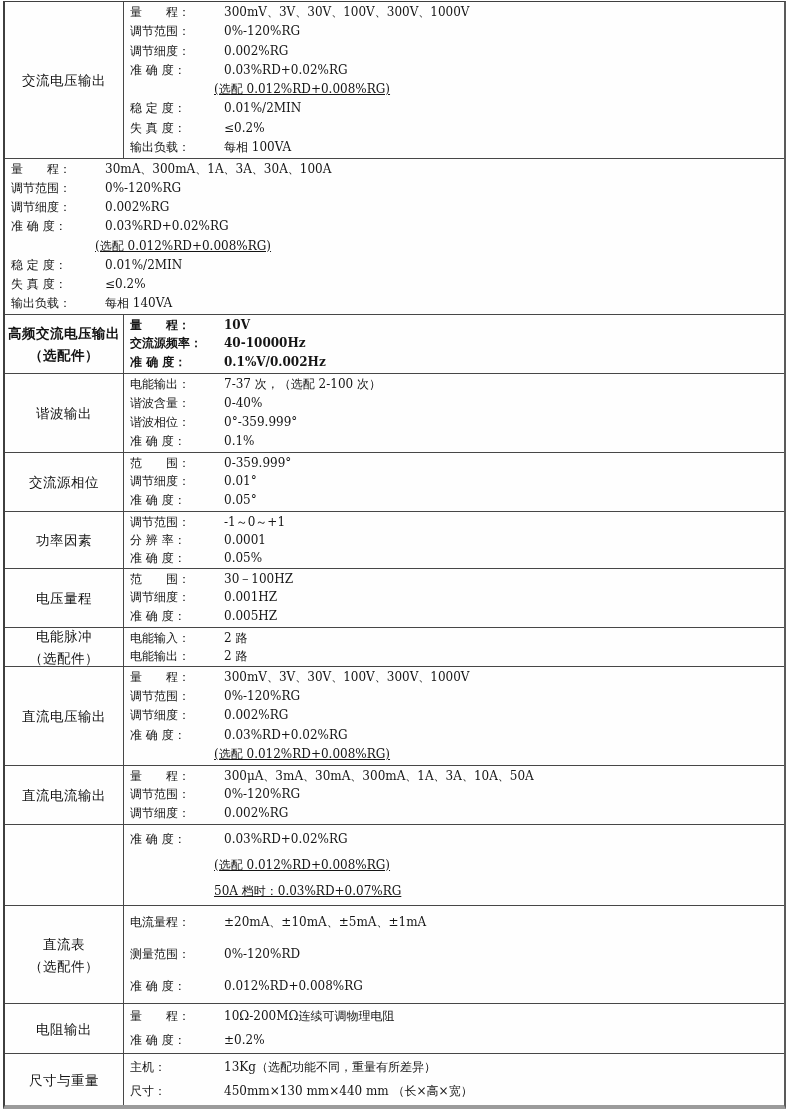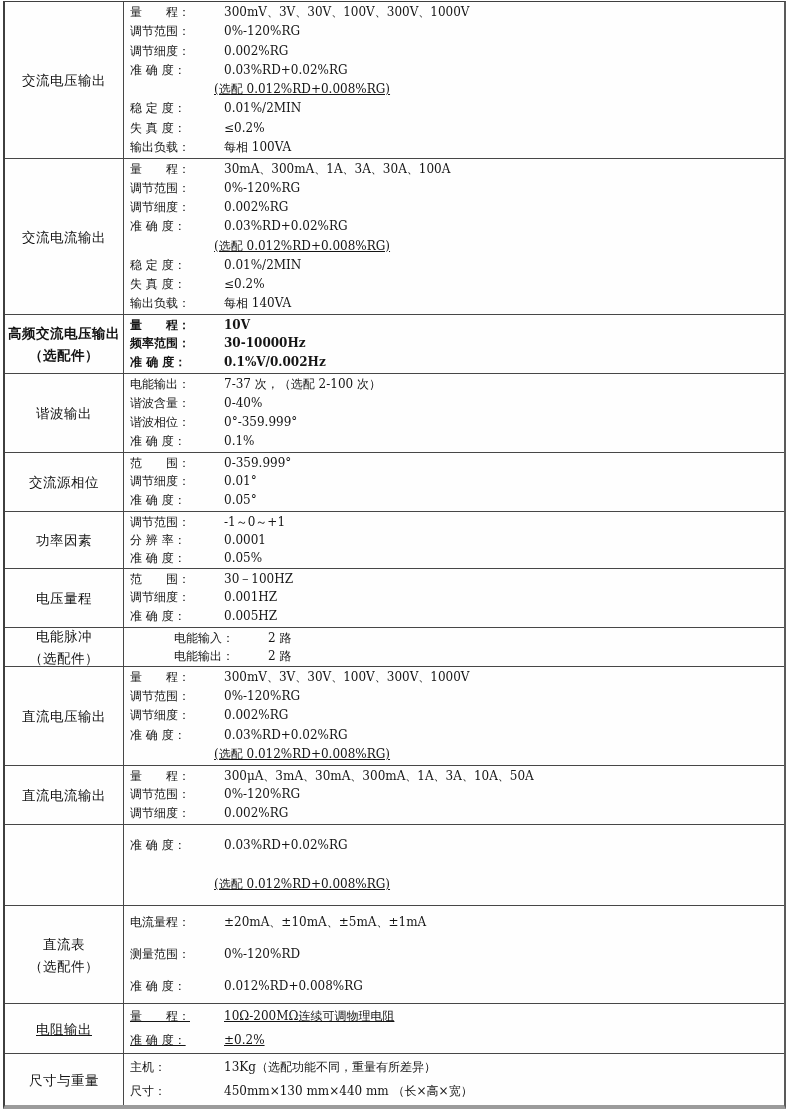--- a/index.html
+++ b/index.html
@@ -88,42 +88,39 @@
           <div class="spec-line"><span class="spec-label">调节范围：</span><span class="spec-value">0%-120%RG</span></div>
           <div class="spec-line"><span class="spec-label">调节细度：</span><span class="spec-value">0.002%RG</span></div>
           <div class="spec-line"><span class="spec-label">准 确 度：</span><span class="spec-value">0.03%RD+0.02%RG</span></div>
           <div class="spec-line noname"><span class="spec-value">(选配 0.012%RD+0.008%RG)</span></div>
           <div class="spec-line"><span class="spec-label">稳 定 度：</span><span class="spec-value">0.01%/2MIN</span></div>
           <div class="spec-line"><span class="spec-label">失 真 度：</span><span class="spec-value">≤0.2%</span></div>
           <div class="spec-line"><span class="spec-label">输出负载：</span><span class="spec-value">每相 100VA</span></div>
         </div>
       </div>
       <div class="trow" style="height: 156px;">
-        <div class="cat-cell">
-          <div>交流电流输出</div>
-        </div>
         <div class="specs-cell">
           <div class="spec-line"><span class="spec-label">量　　程：</span><span class="spec-value">30mA、300mA、1A、3A、30A、100A</span></div>
           <div class="spec-line"><span class="spec-label">调节范围：</span><span class="spec-value">0%-120%RG</span></div>
           <div class="spec-line"><span class="spec-label">调节细度：</span><span class="spec-value">0.002%RG</span></div>
           <div class="spec-line"><span class="spec-label">准 确 度：</span><span class="spec-value">0.03%RD+0.02%RG</span></div>
           <div class="spec-line noname"><span class="spec-value">(选配 0.012%RD+0.008%RG)</span></div>
           <div class="spec-line"><span class="spec-label">稳 定 度：</span><span class="spec-value">0.01%/2MIN</span></div>
           <div class="spec-line"><span class="spec-label">失 真 度：</span><span class="spec-value">≤0.2%</span></div>
           <div class="spec-line"><span class="spec-label">输出负载：</span><span class="spec-value">每相 140VA</span></div>
         </div>
       </div>
       <div class="trow" style="height: 59px; font-weight: bold;">
         <div class="cat-cell">
           <div>高频交流电压输出</div>
           <div>（选配件）</div>
         </div>
         <div class="specs-cell">
           <div class="spec-line"><span class="spec-label">量　　程：</span><span class="spec-value">10V</span></div>
-          <div class="spec-line"><span class="spec-label">频率范围：</span><span class="spec-value">30-10000Hz</span></div>
+          <div class="spec-line"><span class="spec-label">交流源频率：</span><span class="spec-value">40-10000Hz</span></div>
           <div class="spec-line"><span class="spec-label">准 确 度：</span><span class="spec-value">0.1%V/0.002Hz</span></div>
         </div>
       </div>
       <div class="trow" style="height: 79px;">
         <div class="cat-cell">
           <div>谐波输出</div>
         </div>
         <div class="specs-cell">
           <div class="spec-line"><span class="spec-label">电能输出：</span><span class="spec-value">7-37 次，（选配 2-100 次）</span></div>
           <div class="spec-line"><span class="spec-label">谐波含量：</span><span class="spec-value">0-40%</span></div>
@@ -154,21 +151,21 @@
       <div class="trow" style="height: 59px;">
         <div class="cat-cell">
           <div>电压量程</div>
         </div>
         <div class="specs-cell">
           <div class="spec-line"><span class="spec-label">范　　围：</span><span class="spec-value">30－100HZ</span></div>
           <div class="spec-line"><span class="spec-label">调节细度：</span><span class="spec-value">0.001HZ</span></div>
           <div class="spec-line"><span class="spec-label">准 确 度：</span><span class="spec-value">0.005HZ</span></div>
         </div>
       </div>
-      <div class="trow" style="height: 39px; gap: 44px;">
+      <div class="trow" style="height: 39px;">
         <div class="cat-cell">
           <div>电能脉冲</div>
           <div>（选配件）</div>
         </div>
         <div class="specs-cell">
           <div class="spec-line"><span class="spec-label">电能输入：</span><span class="spec-value">2 路</span></div>
           <div class="spec-line"><span class="spec-label">电能输出：</span><span class="spec-value">2 路</span></div>
         </div>
       </div>
       <div class="trow" style="height: 99px;">
@@ -193,34 +190,35 @@
           <div class="spec-line"><span class="spec-label">调节细度：</span><span class="spec-value">0.002%RG</span></div>
         </div>
       </div>
       <div class="trow" style="height: 81px;">
         <div class="cat-cell">
           <div></div>
         </div>
         <div class="specs-cell">
           <div class="spec-line"><span class="spec-label">准 确 度：</span><span class="spec-value">0.03%RD+0.02%RG</span></div>
           <div class="spec-line noname"><span class="spec-value">(选配 0.012%RD+0.008%RG)</span></div>
+          <div class="spec-line noname"><span class="spec-value">50A 档时：0.03%RD+0.07%RG</span></div>
         </div>
       </div>
       <div class="trow" style="height: 98px;">
         <div class="cat-cell">
           <div>直流表</div>
           <div>（选配件）</div>
         </div>
         <div class="specs-cell">
           <div class="spec-line"><span class="spec-label">电流量程：</span><span class="spec-value">±20mA、±10mA、±5mA、±1mA</span></div>
           <div class="spec-line"><span class="spec-label">测量范围：</span><span class="spec-value">0%-120%RD</span></div>
           <div class="spec-line"><span class="spec-label">准 确 度：</span><span class="spec-value">0.012%RD+0.008%RG</span></div>
         </div>
       </div>
-      <div class="trow" style="height: 50px; text-decoration: underline;">
+      <div class="trow" style="height: 50px;">
         <div class="cat-cell">
           <div>电阻输出</div>
         </div>
         <div class="specs-cell">
           <div class="spec-line"><span class="spec-label">量　　程：</span><span class="spec-value">10Ω-200MΩ连续可调物理电阻</span></div>
           <div class="spec-line"><span class="spec-label">准 确 度：</span><span class="spec-value">±0.2%</span></div>
         </div>
       </div>
       <div class="trow" style="height: 52px;">
         <div class="cat-cell">

